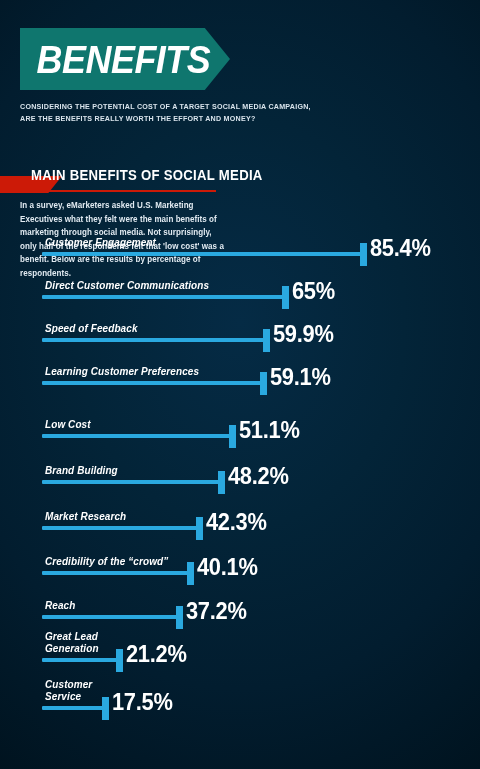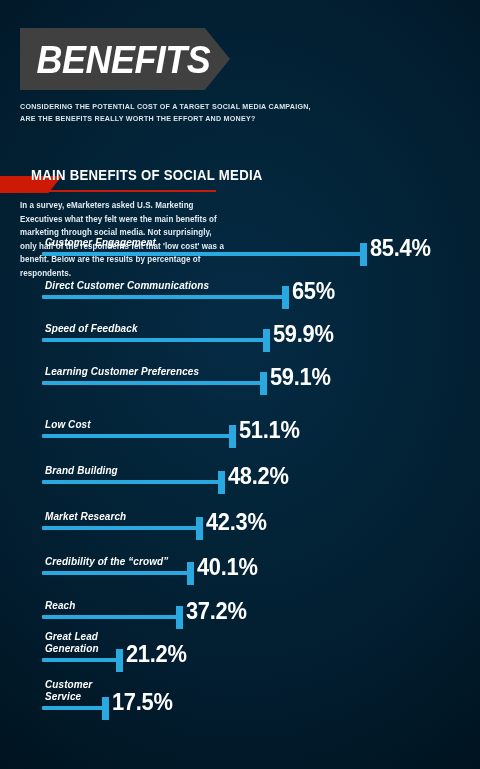--- a/index.html
+++ b/index.html
@@ -36,21 +36,21 @@
     z-index:1;
   }
 
   
   #banner {
     position:absolute;
     left:20px;
     top:28px;
     width:210px;
     height:62px;
-    background:#404040;
+    background:#0f766e;
     clip-path:polygon(0 0, 88% 0, 100% 50%, 88% 100%, 0 100%);
     display:flex;
     align-items:center;
   }
   #banner-title {
     font-family:"Liberation Sans Narrow","Liberation Sans",sans-serif;
     font-style:italic;
     font-weight:bold;
     font-size:39px;
     letter-spacing:-0.5px;

